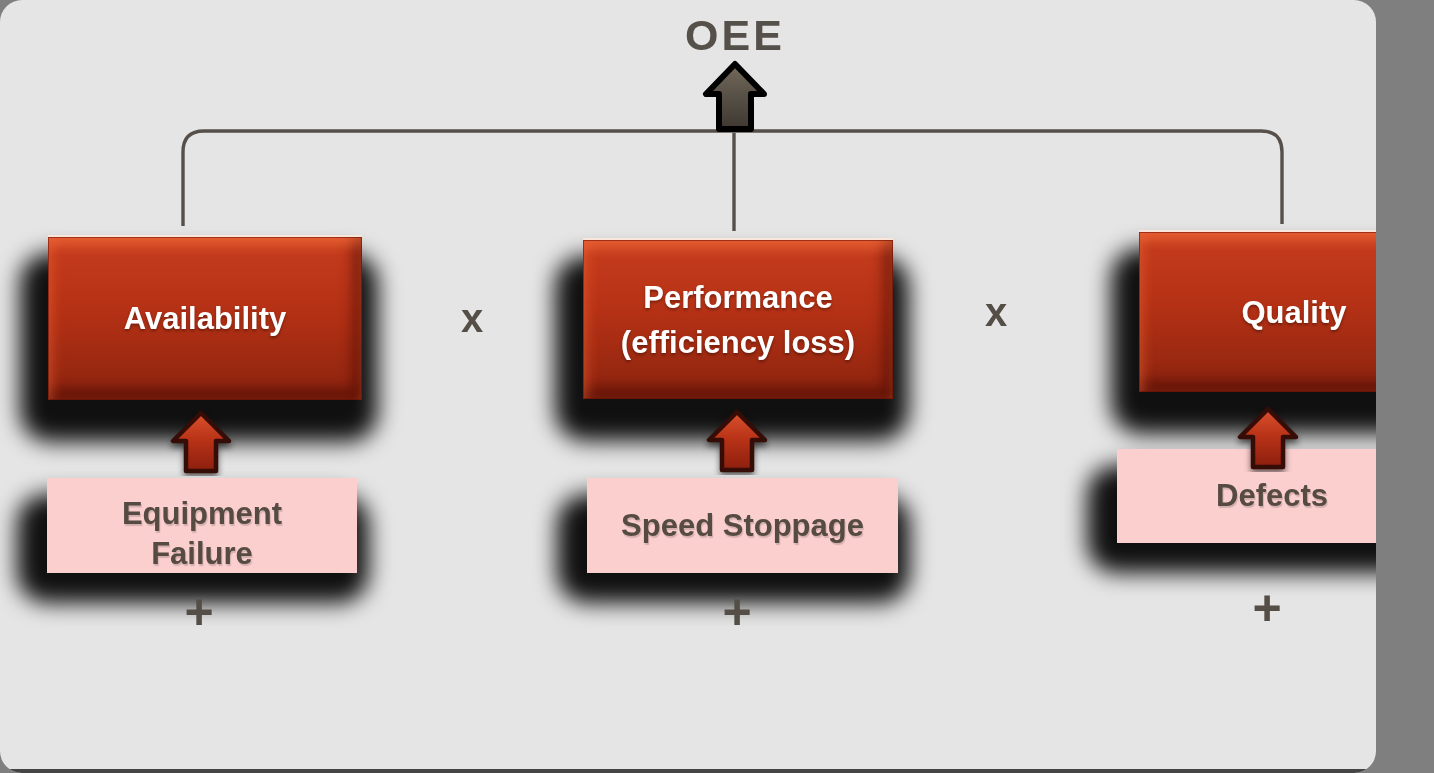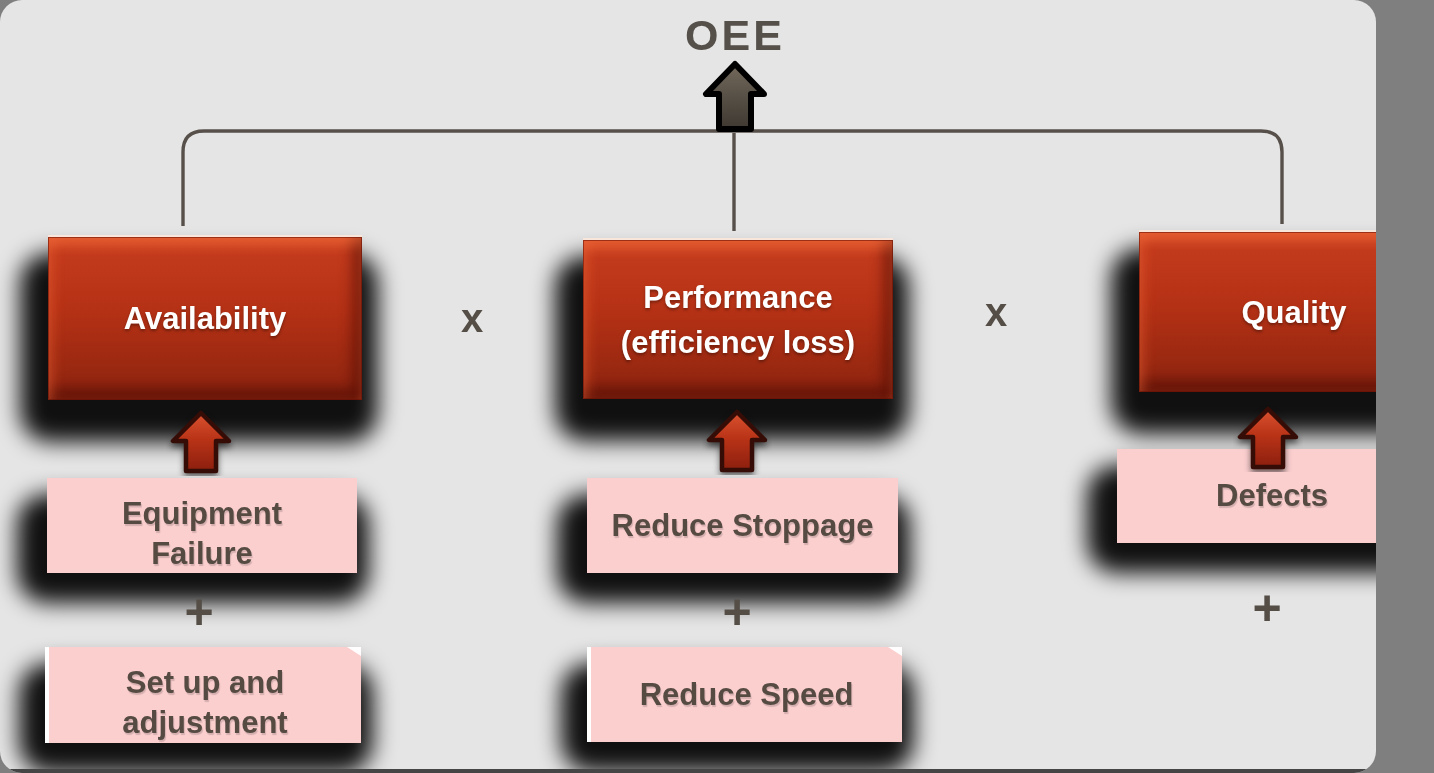--- a/index.html
+++ b/index.html
@@ -98,44 +98,38 @@
   <svg class="abs arrow-svg" style="left:166px;top:410px" width="70" height="66" viewBox="0 0 70 66">
     <polygon points="35,3 7,31 20,31 20,61 50,61 50,31 63,31" fill="url(#redArrowGrad)" stroke="#350d06" stroke-width="4.5" stroke-linejoin="round" style="filter:drop-shadow(0 4px 3px rgba(0,0,0,0.55))"></polygon>
   </svg>
 
   <div class="abs pink-box shadow-box" style="left:47px;top:478px;width:310px;height:95px">
     <span class="wrap-narrow">Equipment Failure</span>
   </div>
 
   <div class="abs op op-plus" style="left:159px;top:584px">+</div>
 
-  <div class="abs pink-box row2 shadow-box" style="left:45px;top:647px;width:312px;height:96px">
-    <span class="wrap-narrow">Set up and adjustment</span>
-  </div>
 
   <div class="abs op op-x" style="left:432px;top:290px">x</div>
 
   <div class="abs red-box shadow-box" style="left:583px;top:238px;width:310px;height:159px">
     <div>Performance</div>
     <div>(efficiency loss)</div>
   </div>
 
   <svg class="abs arrow-svg" style="left:702px;top:409px" width="70" height="66" viewBox="0 0 70 66">
     <polygon points="35,3 7,31 20,31 20,61 50,61 50,31 63,31" fill="url(#redArrowGrad)" stroke="#350d06" stroke-width="4.5" stroke-linejoin="round" style="filter:drop-shadow(0 4px 3px rgba(0,0,0,0.55))"></polygon>
   </svg>
 
   <div class="abs pink-box shadow-box" style="left:587px;top:478px;width:311px;height:95px">
-    <span>Reduce Stoppage</span>
+    <span>Speed Stoppage</span>
   </div>
 
   <div class="abs op op-plus" style="left:697px;top:584px">+</div>
 
-  <div class="abs pink-box row2 shadow-box" style="left:587px;top:647px;width:311px;height:95px">
-    <span>Reduce Speed</span>
-  </div>
 
   <div class="abs op op-x" style="left:956px;top:284px">x</div>
 
   <div class="abs red-box shadow-box" style="left:1139px;top:230px;width:310px;height:160px">
     <div>Quality</div>
     <div></div>
   </div>
 
   <svg class="abs arrow-svg" style="left:1233px;top:406px" width="70" height="66" viewBox="0 0 70 66">
     <polygon points="35,3 7,31 20,31 20,61 50,61 50,31 63,31" fill="url(#redArrowGrad)" stroke="#350d06" stroke-width="4.5" stroke-linejoin="round" style="filter:drop-shadow(0 4px 3px rgba(0,0,0,0.55))"></polygon>

